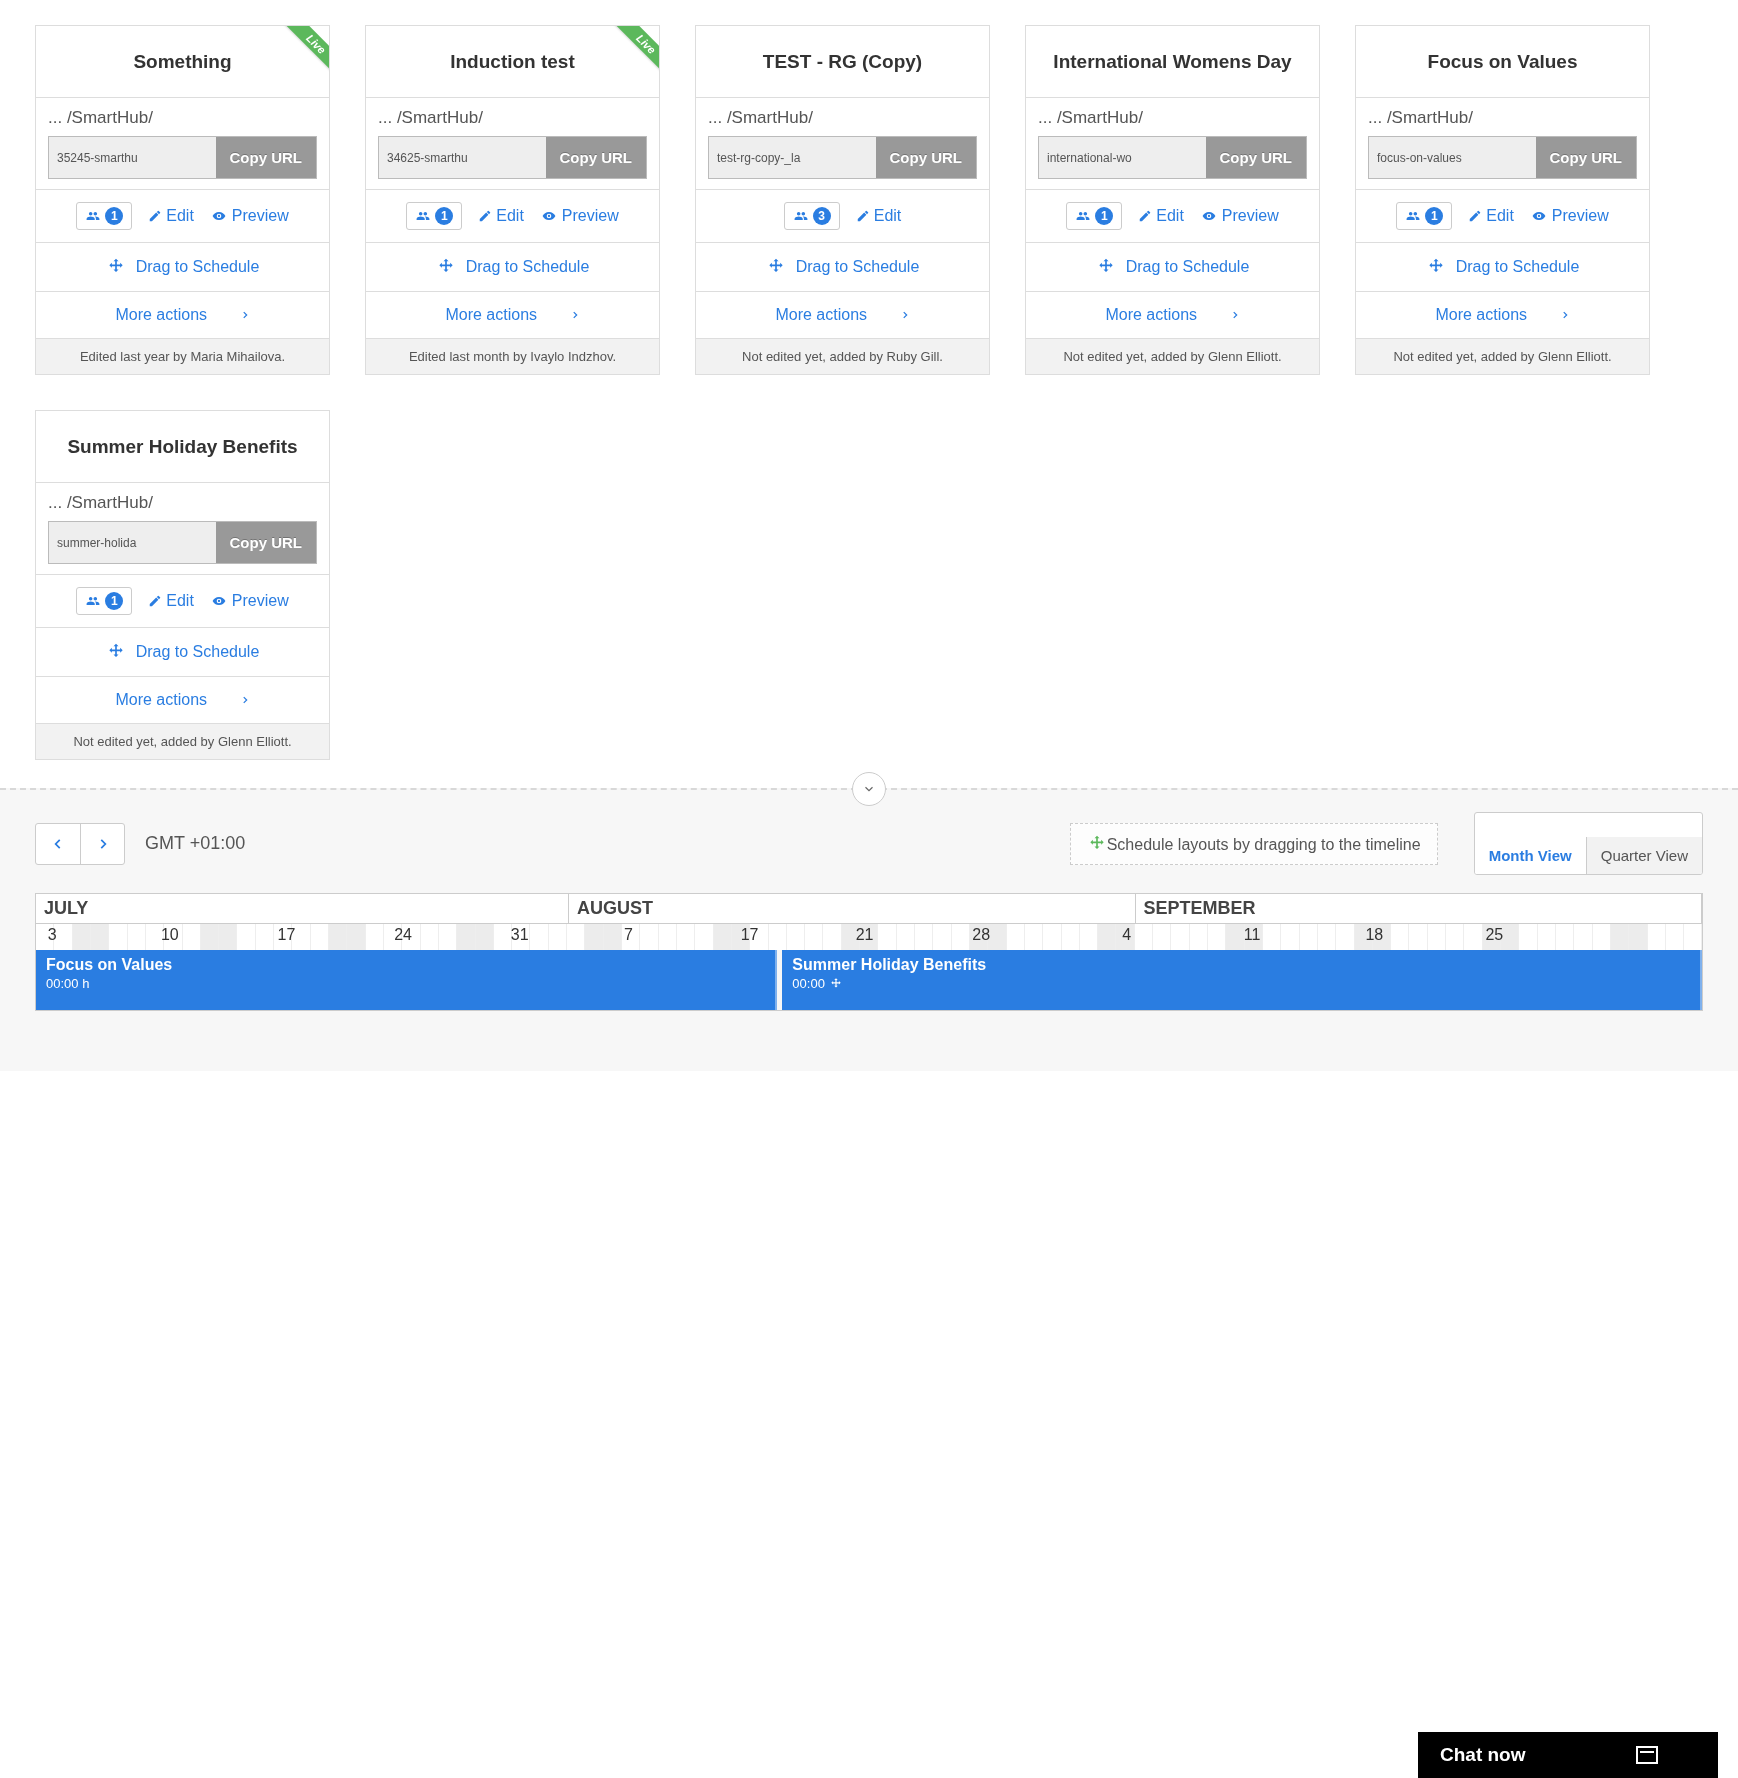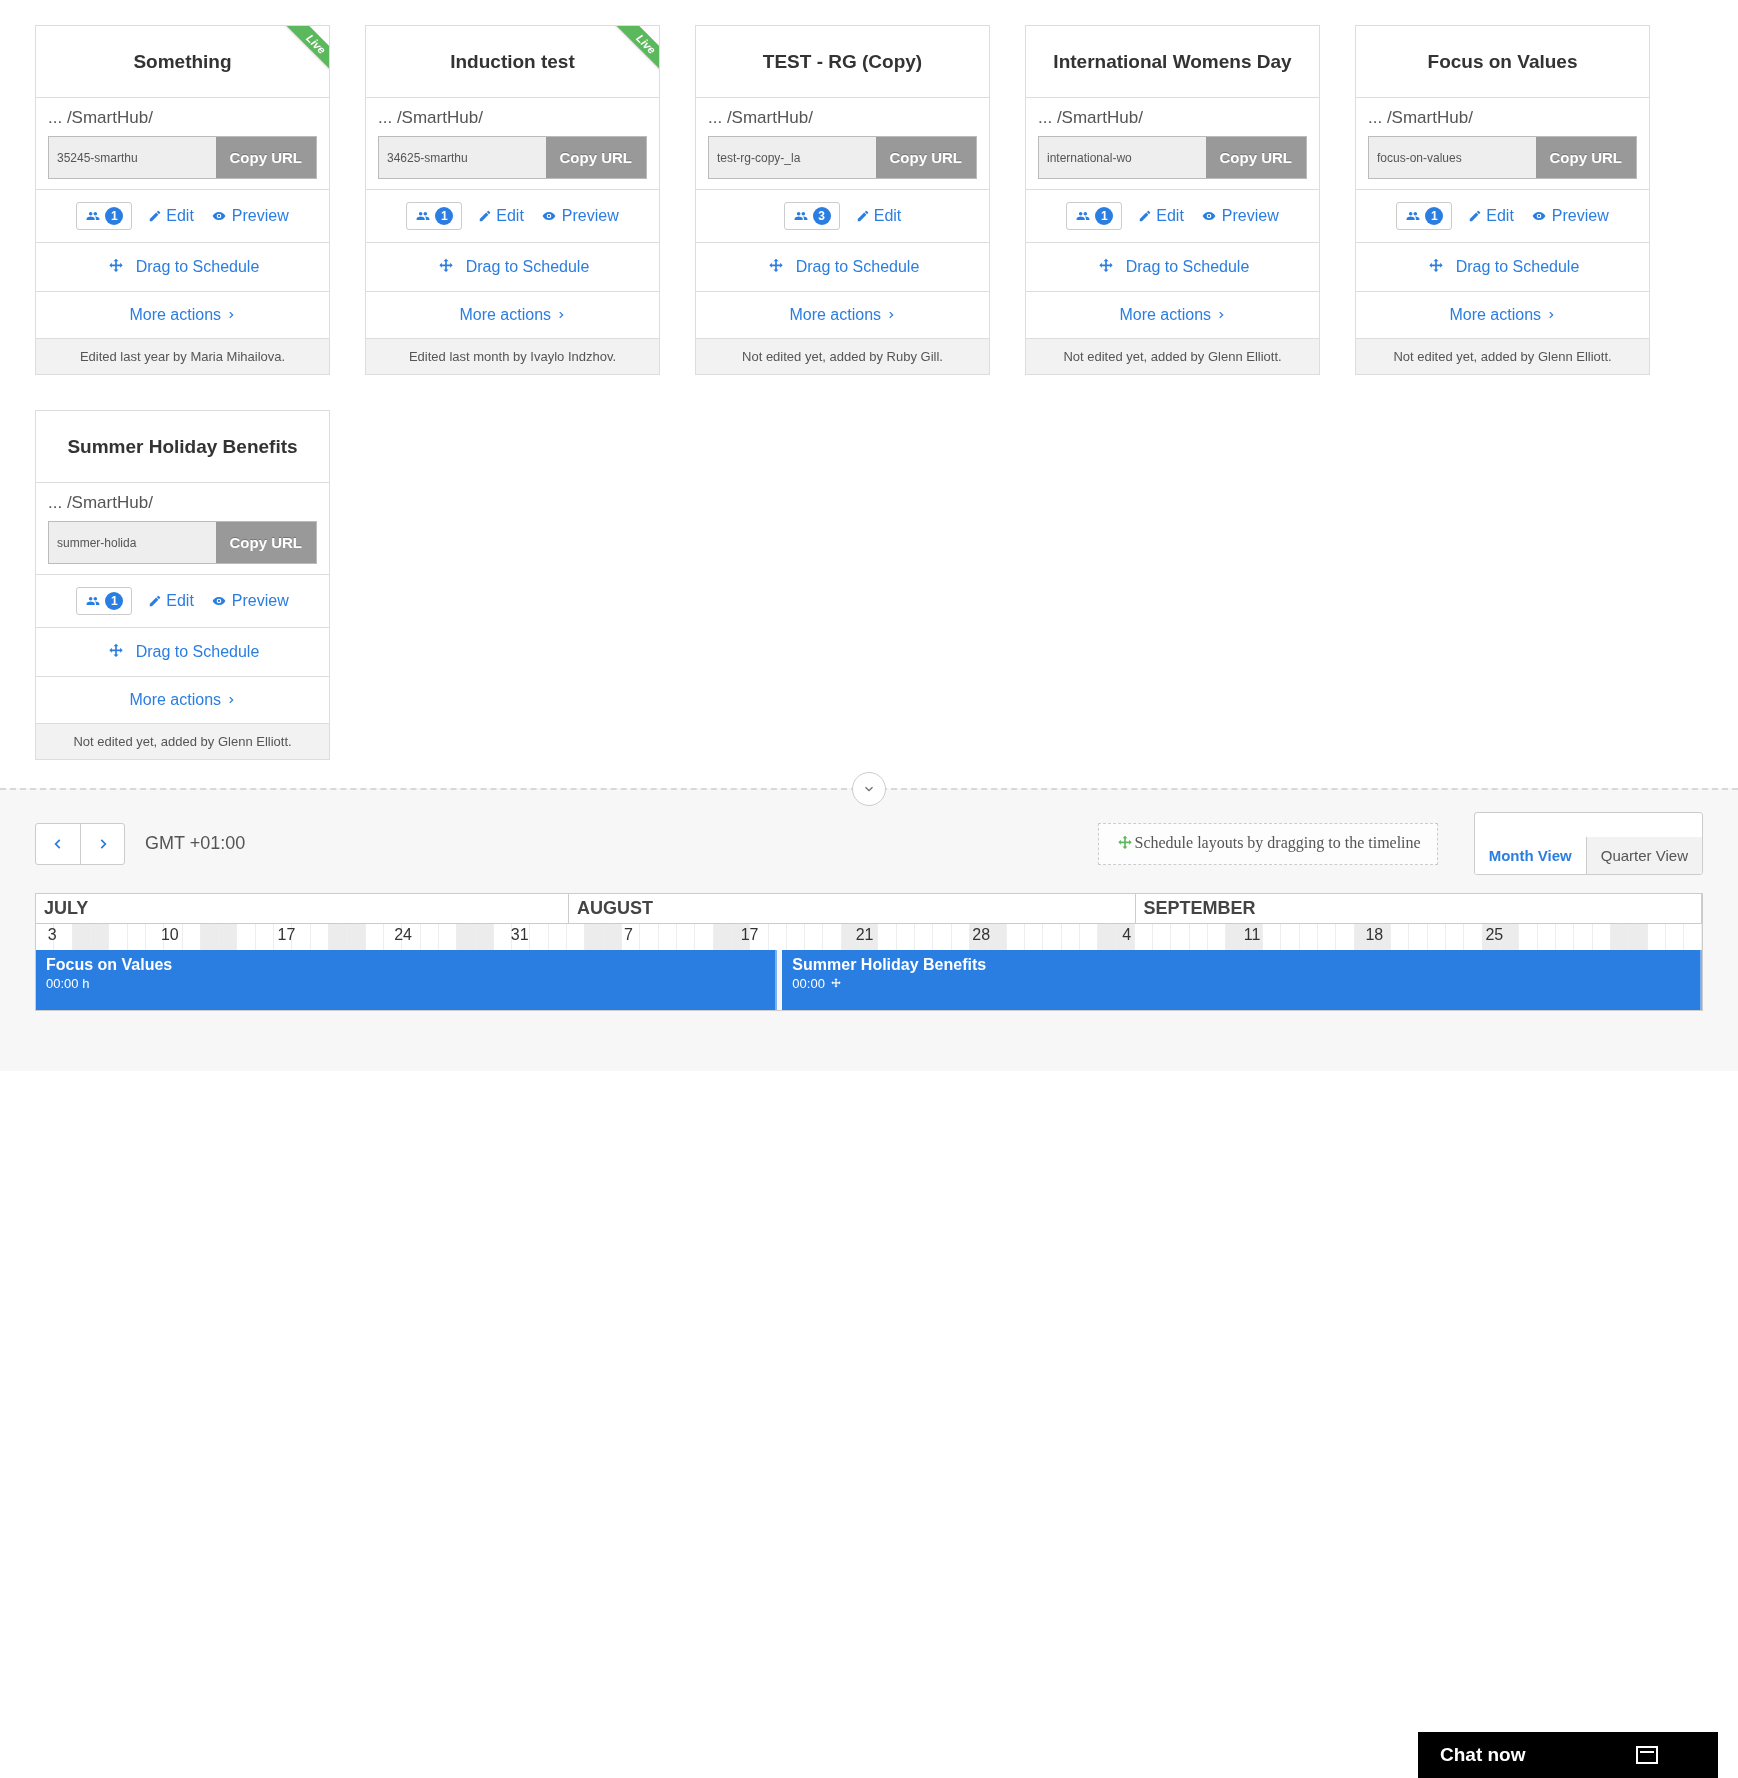--- a/index.html
+++ b/index.html
@@ -13,34 +13,34 @@
   .card-section{padding:10px 12px;border-bottom:1px solid #ddd;}
   .path{color:#555;margin-bottom:8px;font-size:17px;}
   .url-row{display:flex;border:1px solid #bbb;}
   .url-input{flex:1;min-width:0;padding:6px 8px;font-size:12px;color:#555;border:none;background:#eee;}
   .copy-btn{background:#999;color:#fff;border:none;padding:12px 14px;font-weight:600;font-size:15px;cursor:pointer;text-shadow:0 -1px rgba(0,0,0,.25);}
   .actions-row{display:flex;align-items:center;gap:16px;justify-content:center;padding:12px 10px;border-bottom:1px solid #ddd;}
   .badge-btn{display:inline-flex;align-items:center;gap:4px;border:1px solid #ccc;background:#fff;border-radius:3px;padding:4px 8px;color:#2a7de1;font-weight:600;cursor:pointer;}
   .badge-btn .count{background:#2a7de1;color:#fff;border-radius:50%;width:18px;height:18px;display:inline-flex;align-items:center;justify-content:center;font-size:12px;}
   .link{color:#2a7de1;cursor:pointer;display:inline-flex;align-items:center;gap:4px;font-size:16px;}
   .row-center{display:flex;align-items:center;justify-content:center;gap:10px;padding:14px 10px;border-bottom:1px solid #ddd;color:#2a7de1;font-weight:500;cursor:move;}
-  .more-row{display:flex;align-items:center;justify-content:center;padding:14px 10px;border-bottom:1px solid #ddd;color:#2a7de1;cursor:pointer;}
+  .more-row{display:flex;align-items:center;justify-content:center;padding:14px 10px;border-bottom:1px solid #ddd;color:#2a7de1;cursor:pointer;gap:14px;}
   .footer{background:#f2f2f2;color:#555;font-size:13px;text-align:center;padding:10px 8px;}
   .icon{display:inline-block;}
   svg{display:block;}
 
   
   .divider-zone{margin-top:28px;border-top:2px dashed #d8d8d8;background:#f7f7f7;position:relative;padding:22px 0 60px 0;}
   .collapse-handle{position:absolute;left:50%;top:-18px;transform:translateX(-50%);width:34px;height:34px;border:1px solid #ccc;border-radius:50%;background:#fff;display:flex;align-items:center;justify-content:center;cursor:pointer;}
   .tbar{display:flex;align-items:center;gap:20px;padding:0 35px 18px 35px;}
   .nav-group{display:flex;border:1px solid #ccc;border-radius:3px;overflow:hidden;background:#fff;}
   .nav-btn{width:44px;height:40px;display:flex;align-items:center;justify-content:center;cursor:pointer;color:#2a7de1;}
   .nav-btn + .nav-btn{border-left:1px solid #ccc;}
   .tz{color:#555;font-size:18px;}
-  .hint{margin-left:auto;border:1px dashed #ccc;background:#fdfdfd;padding:10px 16px;display:flex;align-items:flex-start;gap:0;color:#555;font-family:Liberation Serif, serif;}
+  .hint{margin-left:auto;border:1px dashed #ccc;background:#fdfdfd;padding:10px 16px;display:flex;align-items:flex-end;gap:0;color:#555;}
   .view-toggle{display:flex;border:1px solid #ccc;border-radius:3px;overflow:hidden;background:#fff;margin-left:16px;}
   .view-btn{padding:10px 14px;font-size:15px;cursor:pointer;color:#555;background:#f2f2f2;margin-top:24px;}
   .view-btn.active{color:#2a7de1;background:#fff;font-weight:600;}
   .view-btn + .view-btn{border-left:1px solid #ccc;}
 
   .calendar{margin:0 35px;border:1px solid #ccc;}
   .months{display:flex;background:#fff;border-bottom:1px solid #ccc;}
   .month{padding:4px 8px;font-size:18px;font-weight:700;color:#444;border-right:1px solid #ccc;}
   .m-jul{flex:0 0 32%;}
   .m-aug{flex:0 0 34%;}

